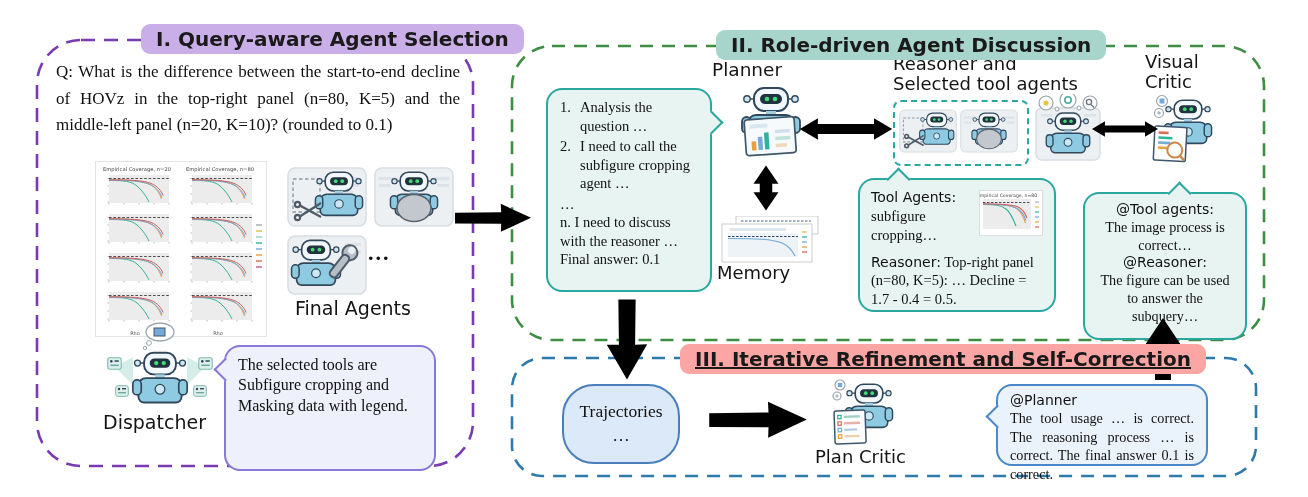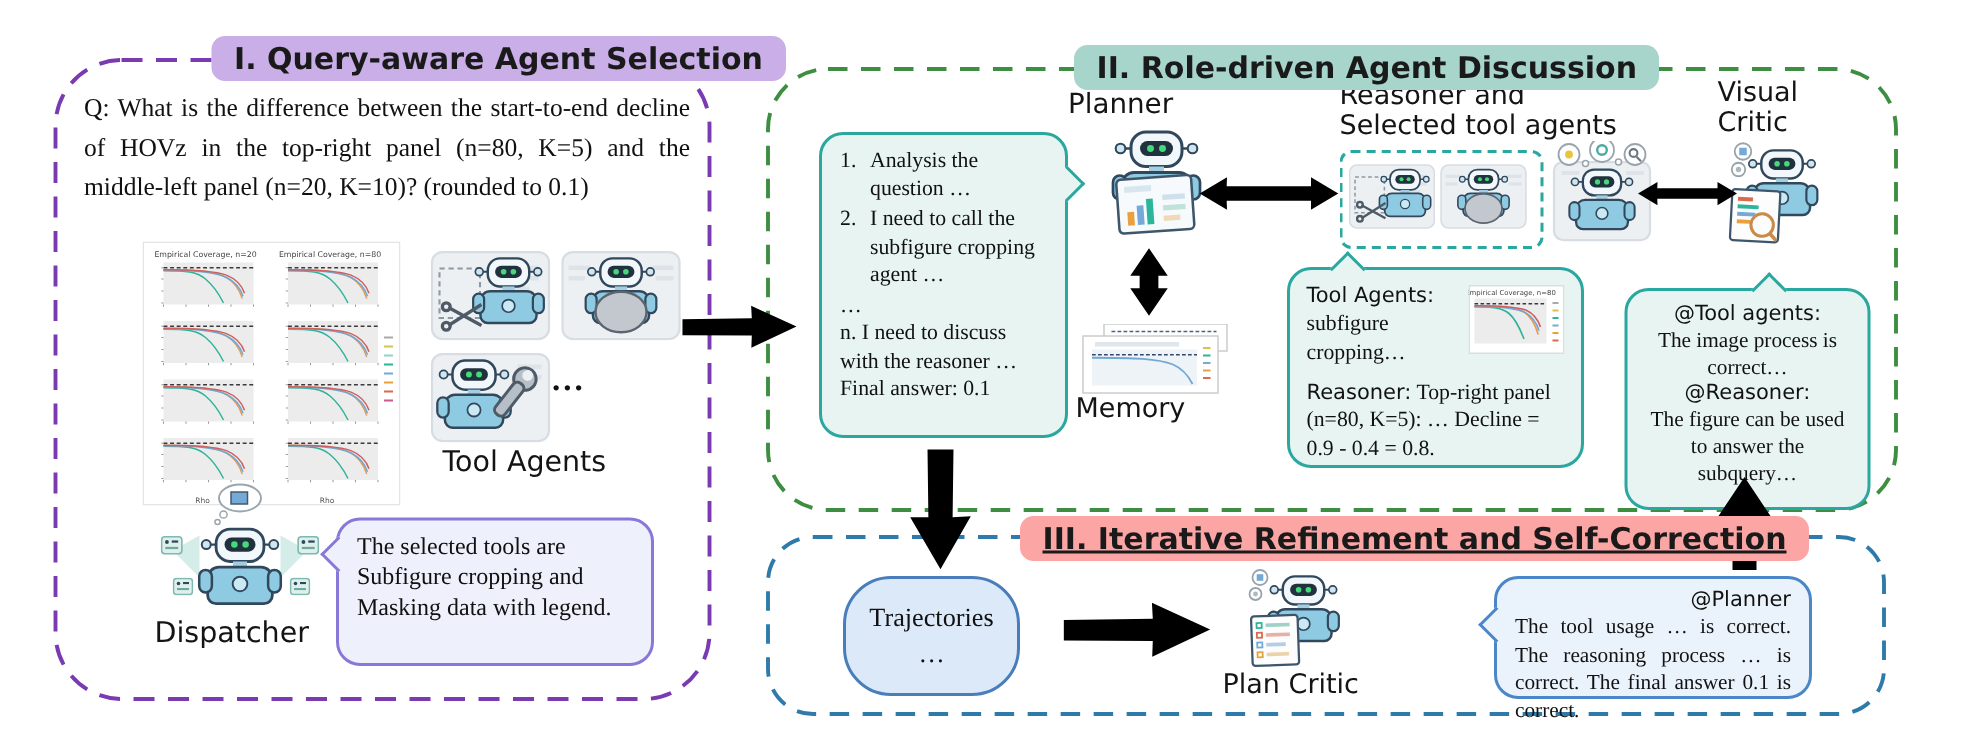--- a/index.html
+++ b/index.html
@@ -178,38 +178,38 @@
   <svg class="abs" style="left:287px;top:167px;z-index:3" width="80" height="60">
       <use href="#card-crop"></use>
     </svg>
   <svg class="abs" style="left:374px;top:167px;z-index:3" width="80" height="60">
       <use href="#card-mask"></use>
     </svg>
   <svg class="abs" style="left:287px;top:235px;z-index:3" width="80" height="60">
       <use href="#card-wrench"></use>
     </svg>
   <div class="dots-big">...</div>
-  <div class="abs lbl" style="left:295px;top:298px;width:150px;font-size:19px">Tool Agents</div>
+  <div class="abs lbl" style="left:295px;top:298px;width:150px;font-size:19px">Final Agents</div>
 
   <svg class="abs" style="left:103px;top:321px;z-index:3" width="115" height="94" viewBox="0 0 115 94">
     <ellipse cx="57" cy="11" rx="14" ry="9" fill="#fff" stroke="#9aa6ae" stroke-width="1.3"></ellipse>
     <rect x="51" y="7" width="11" height="8" fill="#74a9d8" stroke="#44596b" stroke-width="1"></rect>
     <circle cx="46" cy="22" r="2.4" fill="#fff" stroke="#9aa6ae" stroke-width="1"></circle>
     <circle cx="42" cy="27" r="1.7" fill="#fff" stroke="#9aa6ae" stroke-width="1"></circle>
     <polygon points="12,46 30,36 30,64" fill="#cdeae4" opacity="0.85"></polygon>
     <polygon points="102,46 84,36 84,64" fill="#cdeae4" opacity="0.85"></polygon>
     <use href="#bot" x="27" y="28" width="60" height="60"></use>
     <use href="#chip" x="4" y="36" width="15" height="13"></use>
     <use href="#chip" x="95" y="36" width="15" height="13"></use>
     <use href="#chip" x="12" y="64" width="14" height="12"></use>
     <use href="#chip" x="90" y="64" width="14" height="12"></use>
   </svg>
   <div class="abs lbl" style="left:103px;top:412px;width:115px;font-size:19px">Dispatcher</div>
 
-  <div class="bubble purple" style="left:224px;top:345px;width:212px;height:99px;padding:8px 12px;font-size:16px;line-height:1.28">
+  <div class="bubble purple" style="left:224px;top:345px;width:212px;height:126px;padding:8px 12px;font-size:16px;line-height:1.28">
     <div class="tail purple tail-left-p" style="top:14px"></div>
     <span>The selected tools are Subfigure cropping and Masking data with legend.</span>
   </div>
 
   <svg class="abs arrow z5" style="left:452px;top:195px" width="82" height="46">
       <use href="#arrow-right" width="82" height="46"></use>
     </svg>
 
   <svg class="abs" style="left:510px;top:44px;z-index:1" width="756" height="298">
     <rect x="2" y="2" width="752" height="294" rx="40" fill="none" stroke="#3e8e41" stroke-width="2.6" stroke-dasharray="13,9"></rect>
@@ -339,21 +339,21 @@
         <line x1="56" y1="22" x2="60" y2="22" stroke="#2bb59a"></line>
         <line x1="56" y1="27" x2="60" y2="27" stroke="#74a9d8"></line>
         <line x1="56" y1="32" x2="60" y2="32" stroke="#e8a13c"></line>
         <line x1="56" y1="37" x2="60" y2="37" stroke="#d96a50"></line>
       </g>
     </svg>
     <span class="comic-inline">Tool Agents:</span>
     <span>subfigure cropping…</span>
     <div style="margin-top:8px">
       <span class="comic-inline">Reasoner:</span>
-      <span>Top-right panel (n=80, K=5): … Decline = 0.9 - 0.4 = 0.8.</span>
+      <span>Top-right panel (n=80, K=5): … Decline = 1.7 - 0.4 = 0.5.</span>
     </div>
   </div>
 
   <div class="bubble teal ctr" style="left:1083px;top:192px;width:164px;height:148px;padding:7px 15px;font-size:14.2px;line-height:1.26;box-sizing:border-box">
     <div class="tail teal tail-up" style="left:86px"></div>
     <div class="comic-inline">@Tool agents:</div>
     <div>The image process is correct…</div>
     <div class="comic-inline">@Reasoner:</div>
     <div>The figure can be used to answer the subquery…</div>
   </div>
@@ -391,21 +391,21 @@
       <rect x="3.5" y="17.5" width="3.4" height="3.4" fill="none" stroke="#74a9d8" stroke-width="1.2"></rect>
         <rect x="9.5" y="18" width="13" height="2.4" fill="#b3cde6"></rect>
       <rect x="3.5" y="24" width="3.4" height="3.4" fill="none" stroke="#e8a13c" stroke-width="1.2"></rect>
         <rect x="9.5" y="24.5" width="15" height="2.4" fill="#ecd2a8"></rect>
     </g>
   </svg>
   <div class="abs lbl" style="left:815px;top:447px;width:100px;font-size:18px">Plan Critic</div>
 
   <div class="bubble blue" style="left:996px;top:384px;width:212px;height:82px;padding:5px 12px 6px;font-size:14.2px;line-height:1.3;box-sizing:border-box;text-align:justify">
     <div class="tail blue tail-left-b" style="top:22px"></div>
-    <div class="comic-inline ctr" style="text-align:right">@Planner</div>
+    <div class="comic-inline ctr" style="text-align:left">@Planner</div>
     <span>The tool usage … is correct. The reasoning process … is correct. The final answer 0.1 is correct.</span>
   </div>
 
   <svg class="abs arrow z5" style="left:1142px;top:315px" width="42" height="68">
       <use href="#arrow-up" width="42" height="68"></use>
     </svg>
 
 </div>
 
 </body></html>

